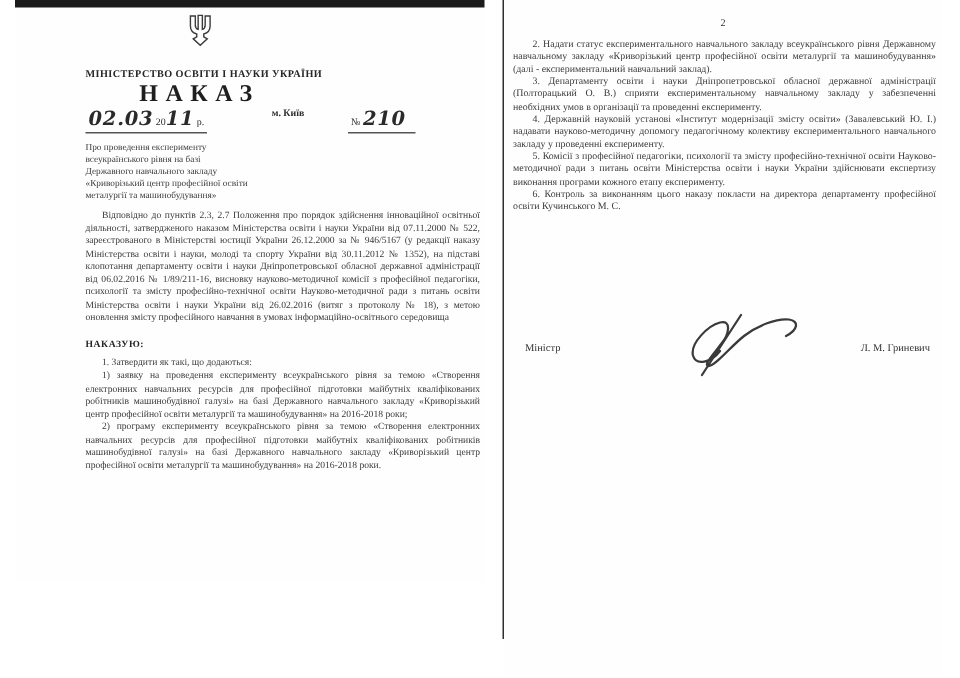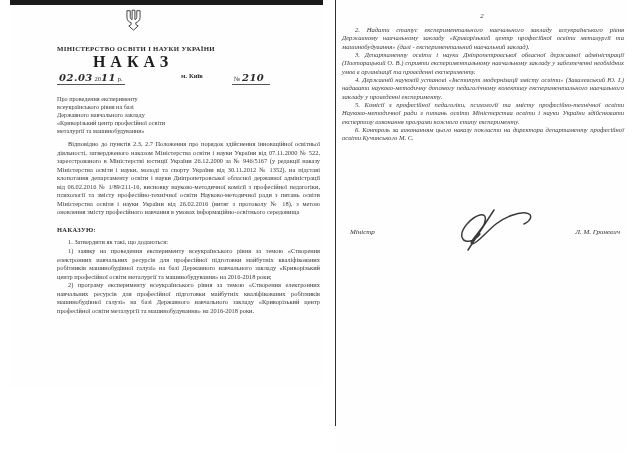--- a/index.html
+++ b/index.html
@@ -1,35 +1,35 @@
 <!DOCTYPE html>
 <html><head>
 <meta charset="utf-8">
 <style>
   * { margin:0; padding:0; box-sizing:border-box; }
   html,body { width:640px; height:452px; background:#ffffff; overflow:hidden; }
   body { font-family:"Liberation Serif", serif; color:#3d3d3d; position:relative; }
 
   .page { position:absolute; background:#fefefe; }
   #left-page  { left:10px; top:0; width:313px; height:388px; }
-  #right-page { left:336px; top:0; width:292px; height:452px;font-style:italic; }
+  #right-page { left:336px; top:0; width:292px; height:452px; }
 
   .scan-topband { position:absolute; left:0; top:0; width:100%; height:5px; background:#1b1b1b; }
   .scan-vline   { position:absolute; left:335px; top:0; width:2px; height:426px; background:#2e2e2e; }
   .scan-mark    { position:absolute; left:596px; top:3px; width:14px; height:2px; background:#c9c9c9; }
 
   
   .header-col { position:absolute; left:47px; top:9px; width:152px; text-align:center; }
   .emblem { display:inline-block; width:15px; height:24px; }
   .ministry { margin-top:8px; font-size:6.8px; font-weight:bold; color:#262626; letter-spacing:0.3px; white-space:nowrap; }
   .doc-type { margin-top:1px; font-size:16px; font-weight:bold; color:#1f1f1f; letter-spacing:5px; }
 
   .date-row { position:absolute; left:47px; top:72px; width:266px; font-size:6.6px; color:#2c2c2c; }
   .date-group { position:absolute; left:0; top:0; border-bottom:0.7px solid #555; padding:0 2px 1px 2px; }
-  .hand { font-family:"DejaVu Serif", serif; font-style:italic; font-weight:bold; color:#2a2a2a; font-size:10px; letter-spacing:0.5px; }
+  .hand { font-family:"DejaVu Serif", serif; font-style:italic; font-weight:bold; color:#2a2a2a; font-size:13px; letter-spacing:0.5px; }
   .city { position:absolute; left:70px; top:0; width:130px; text-align:center; font-weight:bold; font-size:6.6px; }
   .num-group { position:absolute; left:175px; top:0; border-bottom:0.7px solid #555; padding:0 6px 1px 2px; }
 
   .subject { position:absolute; left:47px; top:95px; width:140px; font-size:6.2px; line-height:8.1px; color:#3a3a3a; }
 
   .body-col { position:absolute; left:47px; top:140px; width:263px; font-size:6.4px; line-height:8.55px; text-align:justify; color:#3a3a3a; }
   .body-col p { text-indent:11px; }
   .resolution { font-weight:bold; margin-top:9px; margin-bottom:4px; text-indent:0 !important; letter-spacing:0.4px; color:#262626; }
 
   

